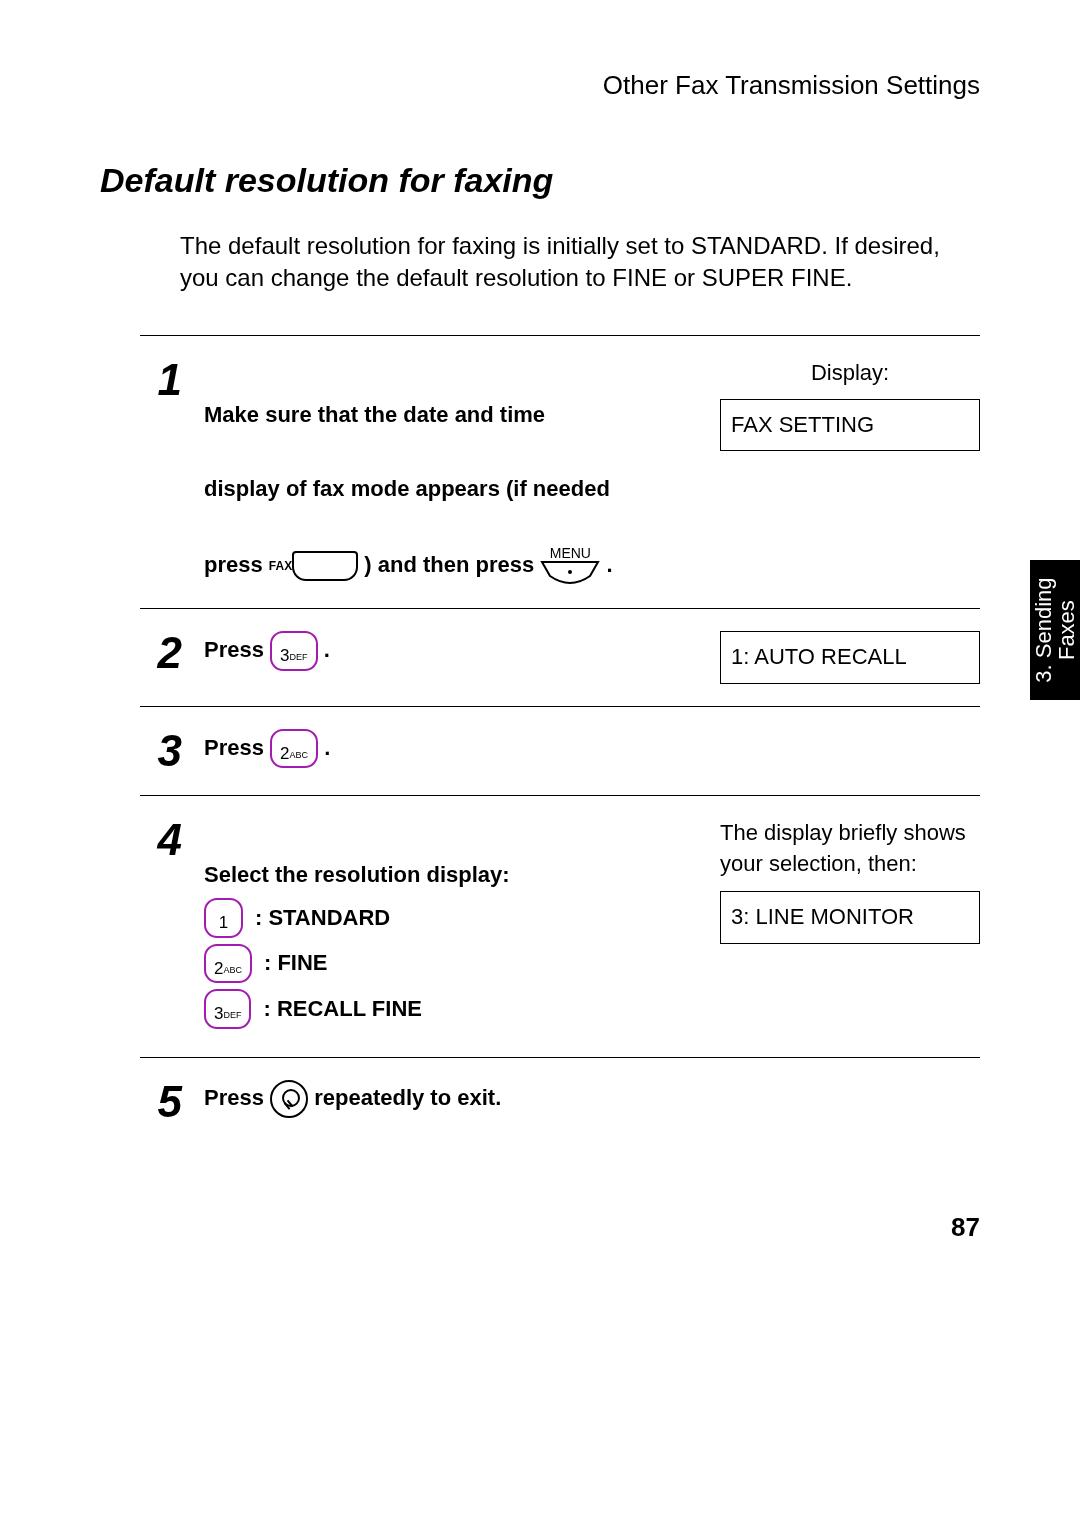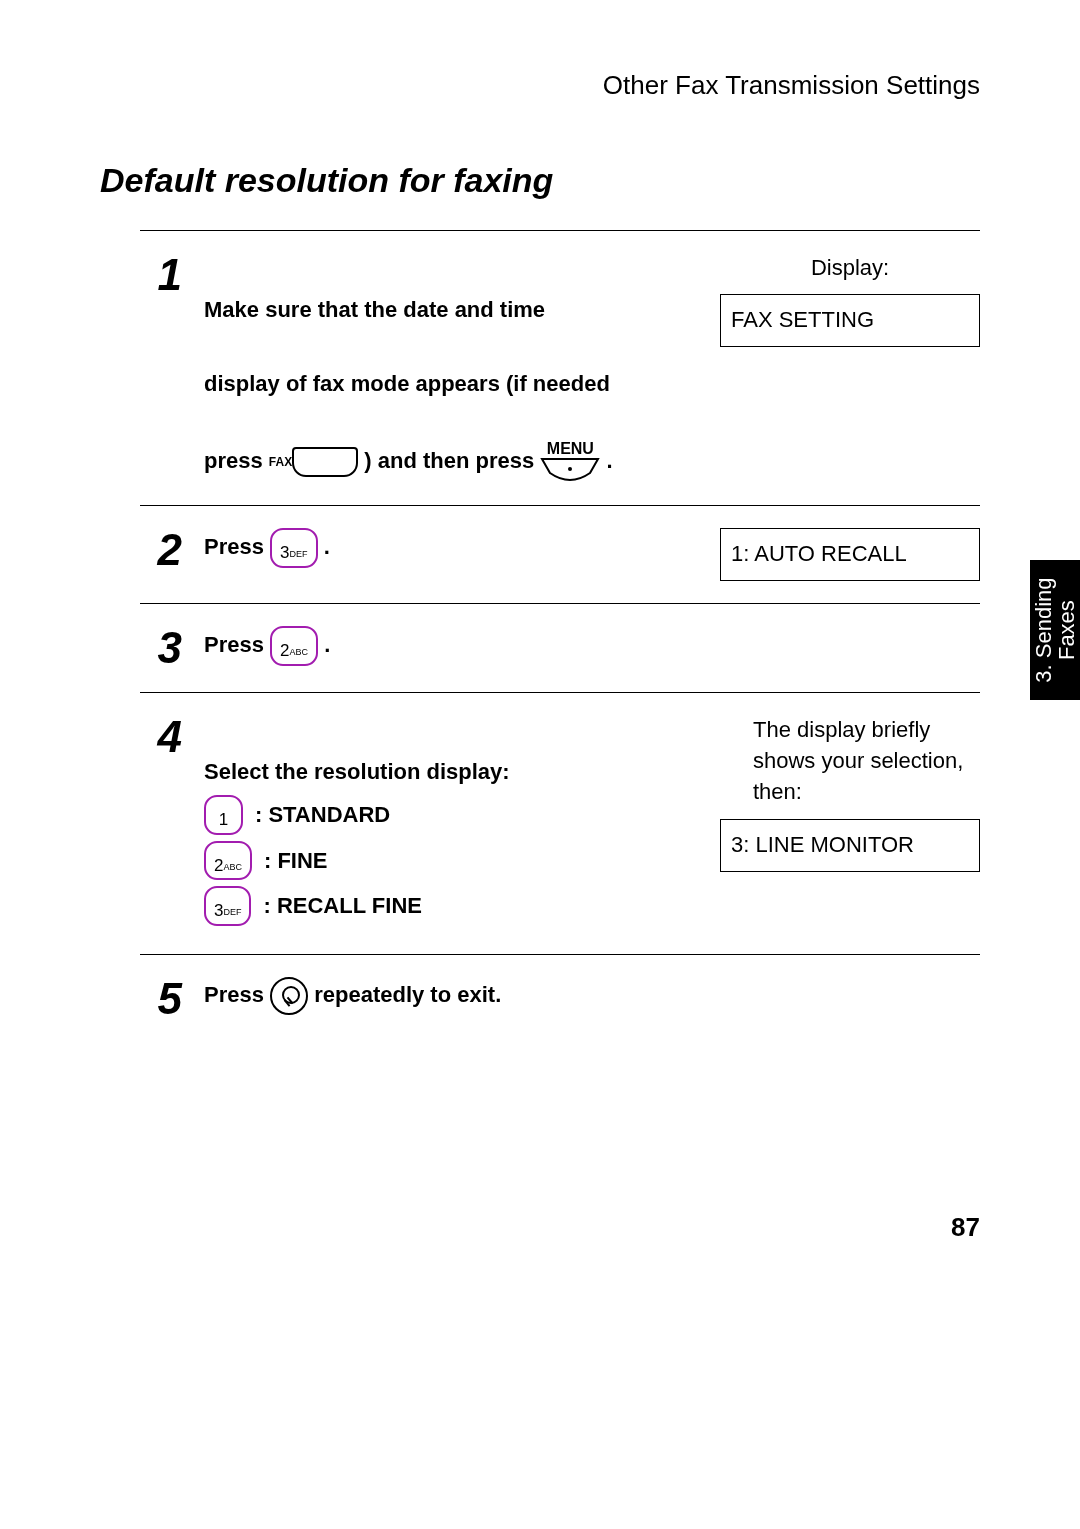--- a/index.html
+++ b/index.html
@@ -76,21 +76,20 @@
     text-align: center;
   }
   .lcd-box {
     border: 1.5px solid #000;
     padding: 10px 10px;
     font-size: 22px;
     white-space: nowrap;
   }
   .side-note {
     margin-bottom: 12px;
-    margin-left: 33px;
   }
   
   .key-rect {
     display: inline-block;
     vertical-align: middle;
     border: 2px solid #a21caf;
     border-radius: 13px;
     padding: 14px 8px 3px 8px;
     font-size: 17px;
     line-height: 1.1;
@@ -123,22 +122,22 @@
     border-bottom-right-radius: 14px;
   }
   .key-menu-wrap {
     display: inline-flex;
     flex-direction: column;
     align-items: center;
     vertical-align: middle;
     line-height: 1;
   }
   .key-menu-label {
-    font-size: 16px;
-    font-weight: bold;
+    font-size: 14px;
+    font-weight: normal;
     text-align: right;
   }
   .key-menu-shape {
     display:block;
     width: 60px;
     height: 26px;
   }
   .key-stop {
     display:inline-block;
     vertical-align: middle;
@@ -205,20 +204,21 @@
 </style>
 </head>
 <body>
 
 <div class="page">
 
   <div class="running-head">Other Fax Transmission Settings</div>
 
   <div class="section-title">Default resolution for faxing</div>
 
+  <div class="intro">The default resolution for faxing is initially set to STANDARD.  If desired, you can change the default resolution to FINE or SUPER FINE.</div>
 
   <div class="steps">
 
     <div class="step">
       <div class="step-num">1</div>
       <div class="step-body">
         <span class="line">Make sure that the date and time</span>
         <span class="line">display of fax mode appears (if needed</span>
         <span class="line">
           <span>press</span>

